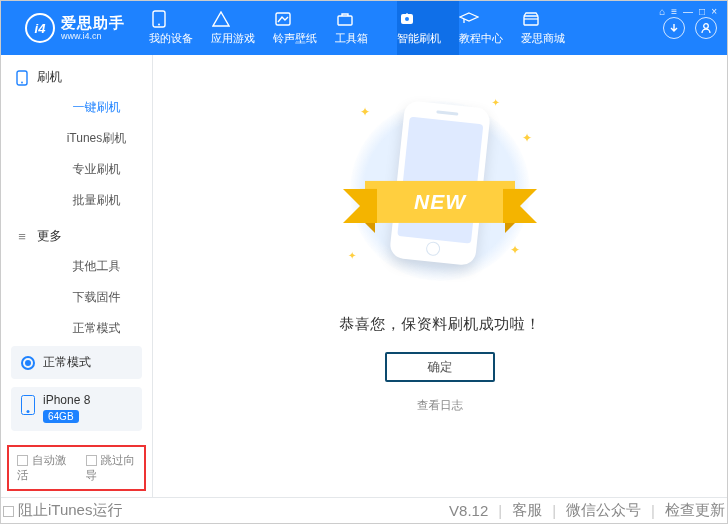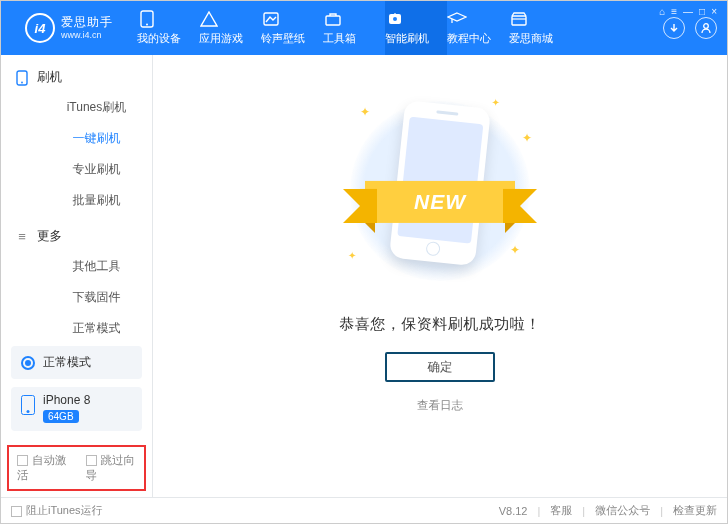--- a/index.html
+++ b/index.html
@@ -4,21 +4,21 @@
 <style>
   * { margin:0; padding:0; box-sizing:border-box; }
   body { font-family:"Microsoft YaHei","PingFang SC",Arial,sans-serif; background:#e9eef3; }
   .window { width:728px; height:524px; position:relative; background:#fff; border:1px solid #ccc; display:flex; flex-direction:column; overflow:hidden; }
 
   
   .header { height:54px; background:#1e82ff; display:flex; align-items:stretch; color:#fff; font-size:11px; }
   .brand { display:flex; align-items:center; padding:0 24px; }
   .brand-logo { width:30px; height:30px; border:2px solid #fff; border-radius:50%; display:flex; align-items:center; justify-content:center; font-size:13px; font-weight:bold; color:#fff; font-style:italic; }
   .brand-text { margin-left:6px; line-height:1.15; }
-  .brand-text .cn { font-size:12px; font-weight:400; letter-spacing:1px; }
+  .brand-text .cn { font-size:15px; font-weight:700; letter-spacing:1px; }
   .brand-text .en { font-size:9px; opacity:.9; }
   .tabs { display:flex; flex:1; }
   .tab { width:62px; display:flex; flex-direction:column; align-items:flex-start; justify-content:center; gap:3px; cursor:pointer; }
   .tab.active { background:#0f6fe8; }
   .tab .ico { width:20px; height:18px; display:flex; align-items:center; justify-content:center; }
   .tab svg { fill:#fff; }
   .win-ctrl { display:flex; align-items:flex-start; padding:3px 6px 0 0; gap:6px; font-size:10px; }
   .win-ctrl span { cursor:pointer; opacity:.9; }
   .right-icons { display:flex; align-items:center; gap:10px; padding:0 10px; }
   .circ-ico { width:22px; height:22px; border:1.4px solid rgba(255,255,255,.8); border-radius:50%; display:flex; align-items:center; justify-content:center; color:#fff; font-size:11px; cursor:pointer; }
@@ -62,21 +62,21 @@
   .ribbon-body::after { right:-22px; border-right-color:transparent; }
   .ribbon-tail-l, .ribbon-tail-r { position:absolute; top:42px; width:0; height:0; border:5px solid transparent; }
   .ribbon-tail-l { left:0; border-top-color:#d99900; border-right-color:#d99900; }
   .ribbon-tail-r { right:0; border-top-color:#d99900; border-left-color:#d99900; }
 
   .msg { margin-top:24px; font-size:15px; color:#333; letter-spacing:.5px; }
   .ok-btn { margin-top:18px; width:110px; height:30px; border:2px solid #0c4a6e; background:#fff; color:#555; font-size:12.5px; border-radius:2px; cursor:pointer; }
   .log-link { margin-top:16px; font-size:11.5px; color:#888; cursor:pointer; }
 
   
-  .footer { height:26px; border-top:1px solid #e4e7ea; display:flex; align-items:center; font-size:11px; color:#888; padding:0 10px; }
+  .footer { height:26px; border-top:1px solid #e4e7ea; display:flex; align-items:center; font-size:15px; color:#888; padding:0 2px; }
   .footer .left { display:flex; align-items:center; gap:4px; }
   .footer .right { margin-left:auto; display:flex; align-items:center; gap:10px; }
   .footer .sep { color:#ccc; }
 </style>
 </head>
 <body>
 
 <div class="window">
 
   <div class="header">
@@ -181,22 +181,22 @@
       <div class="sb-top">
         <div class="sb-group">
           <span class="gico">
               <svg width="12" height="16" viewBox="0 0 12 16">
                 <rect x="1" y="1" width="10" height="14" rx="2" fill="none" stroke="#1e82ff" stroke-width="1.4"></rect>
                 <circle cx="6" cy="12.5" r="0.9" fill="#1e82ff"></circle>
               </svg>
             </span>
           <span>刷机</span>
         </div>
+        <div class="sb-item active">一键刷机</div>
         <div class="sb-item">iTunes刷机</div>
-        <div class="sb-item active">一键刷机</div>
         <div class="sb-item">专业刷机</div>
         <div class="sb-item">批量刷机</div>
 
         <div class="sb-group" style="margin-top:6px;">
           <span class="gico" style="color:#888;">≡</span>
           <span>更多</span>
         </div>
         <div class="sb-item">其他工具</div>
         <div class="sb-item">下载固件</div>
         <div class="sb-item">正常模式</div>

